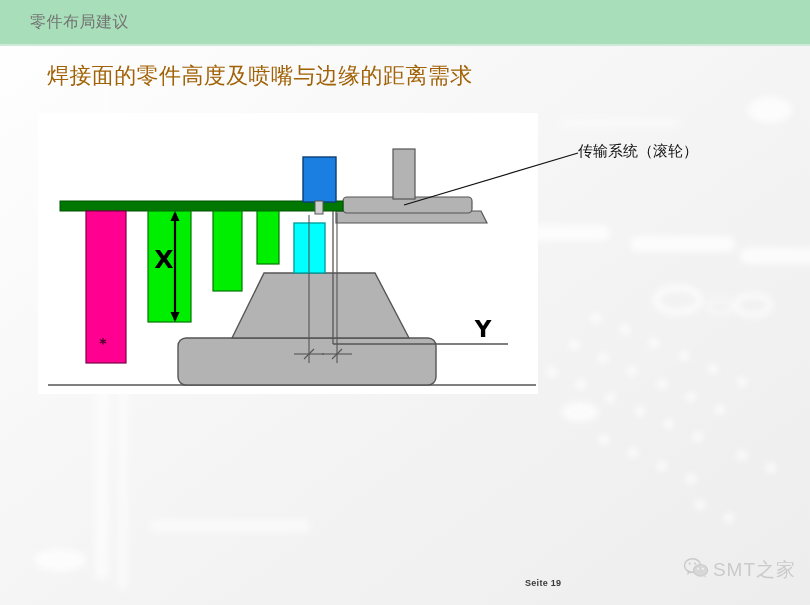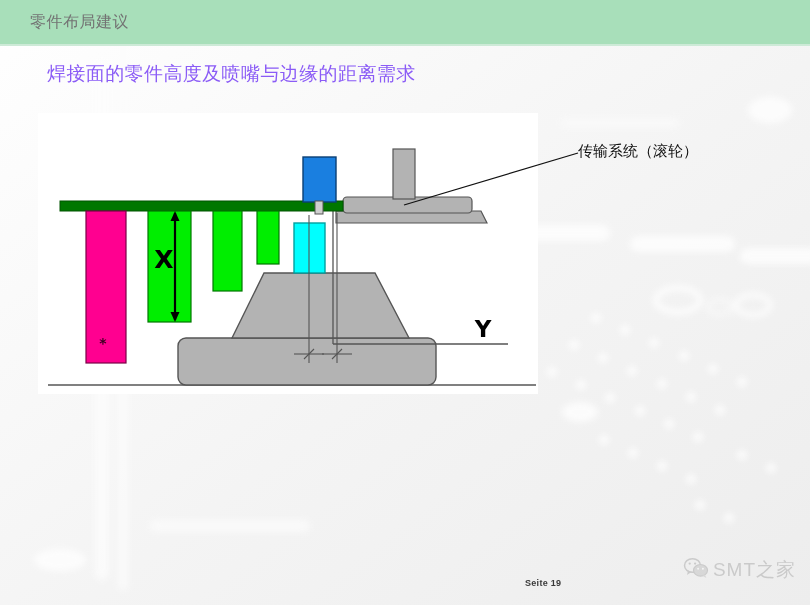--- a/index.html
+++ b/index.html
@@ -36,21 +36,21 @@
   .header-title{
     position:absolute;left:30px;top:12px;
     font-size:16px;color:#737373;letter-spacing:.5px;
     font-family:"Liberation Serif","DejaVu Serif",serif;
     white-space:nowrap;
   }
 
   
   .slide-title{
     position:absolute;left:47px;top:61px;
-    font-size:19px;color:#8b5cf6;letter-spacing:.4px;
+    font-size:22px;color:#a16207;letter-spacing:.4px;
     white-space:nowrap;
   }
 
   
   .figure-box{
     position:absolute;left:38px;top:113px;
     width:500px;height:281px;
     background:#ffffff;
   }
   .figure-box svg{display:block;}

